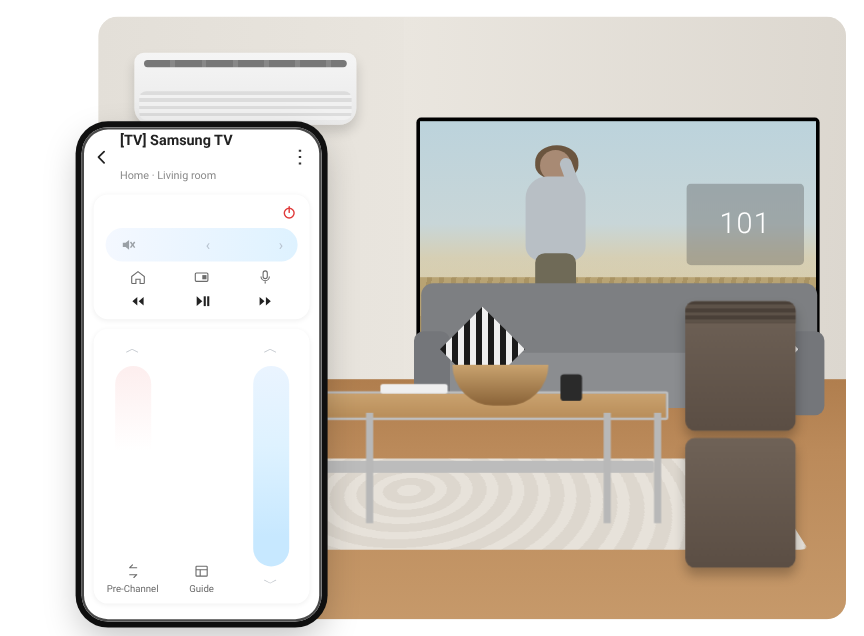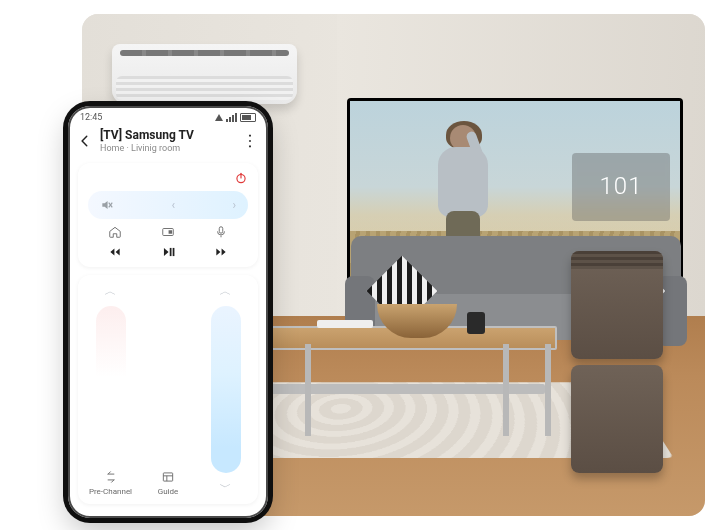--- a/index.html
+++ b/index.html
@@ -135,21 +135,21 @@
   .status-bar{display:flex;justify-content:space-between;align-items:center;font-size:9px;padding:6px 12px 2px;color:#555;}
   .status-icons{display:flex;gap:3px;align-items:center;}
   .tri{width:0;height:0;border-left:4px solid transparent;border-right:4px solid transparent;border-bottom:7px solid #555;transform:rotate(0deg);} 
   .bar4{display:flex;gap:1px;align-items:flex-end;} .bar4 i{width:2px;background:#555;display:block;} .bar4 i:nth-child(1){height:3px}.bar4 i:nth-child(2){height:5px}.bar4 i:nth-child(3){height:7px}.bar4 i:nth-child(4){height:9px}
   .batt{width:14px;height:7px;border:1px solid #555;border-radius:1px;position:relative;} .batt::after{content:"";position:absolute;left:1px;top:1px;bottom:1px;width:9px;background:#555;}
 
   .app-header{display:flex;align-items:center;padding:4px 10px 6px;gap:8px;}
   .hdr-back{font-size:16px;line-height:1;color:#333;}
   .hdr-text{flex:1;display:flex;flex-direction:column;}
   .hdr-title{font-size:12px;font-weight:700;color:#222;}
-  .hdr-sub{font-size:9px;color:#8a8a8a;margin-top:1px;}
+  .hdr-sub{font-size:9px;color:#8a8a8a;margin-top:18px;}
   .hdr-more{font-size:16px;color:#333;transform:rotate(90deg);line-height:1;}
 
   .card{margin:4px 10px;background:#fff;border-radius:12px;box-shadow:0 1px 4px rgba(0,0,0,0.06);padding:8px 10px;}
 
   
   .row{display:flex;align-items:center;justify-content:space-between;gap:8px;}
   .power{color:#e03a3a;font-size:16px;margin-left:auto;}
   .pill{display:flex;align-items:center;justify-content:space-between;background:linear-gradient(90deg,#f4f8ff,#e7f4ff 60%,#def2ff);border-radius:20px;height:28px;padding:0 12px;margin:6px 0 4px;}
   .pill .mute{color:#9aa0a6;font-size:13px;}
   .pill .chev{color:#b8c3d0;font-size:12px;}
@@ -226,33 +226,20 @@
       <div class="book"></div>
     </div>
 
     <div class="purifier">
       <div class="unit top"></div>
       <div class="unit"></div>
     </div>
   </div>
 
   <div class="phone">
-    <div class="status-bar">
-      <span>12:45</span>
-      <span class="status-icons">
-        <span class="tri"></span>
-        <span class="bar4">
-            <i></i>
-            <i></i>
-            <i></i>
-            <i></i>
-          </span>
-        <span class="batt"></span>
-      </span>
-    </div>
 
     <div class="app-header">
       <span class="hdr-back">
         <svg class="ic-svg" viewBox="0 0 24 24">
             <path d="M15 4l-8 8 8 8" stroke="#222" stroke-width="2.5" fill="none" stroke-linecap="round" stroke-linejoin="round"></path>
           </svg>
       </span>
       <div class="hdr-text">
         <span class="hdr-title">[TV] Samsung TV</span>
         <span class="hdr-sub">Home · Livinig room</span>

